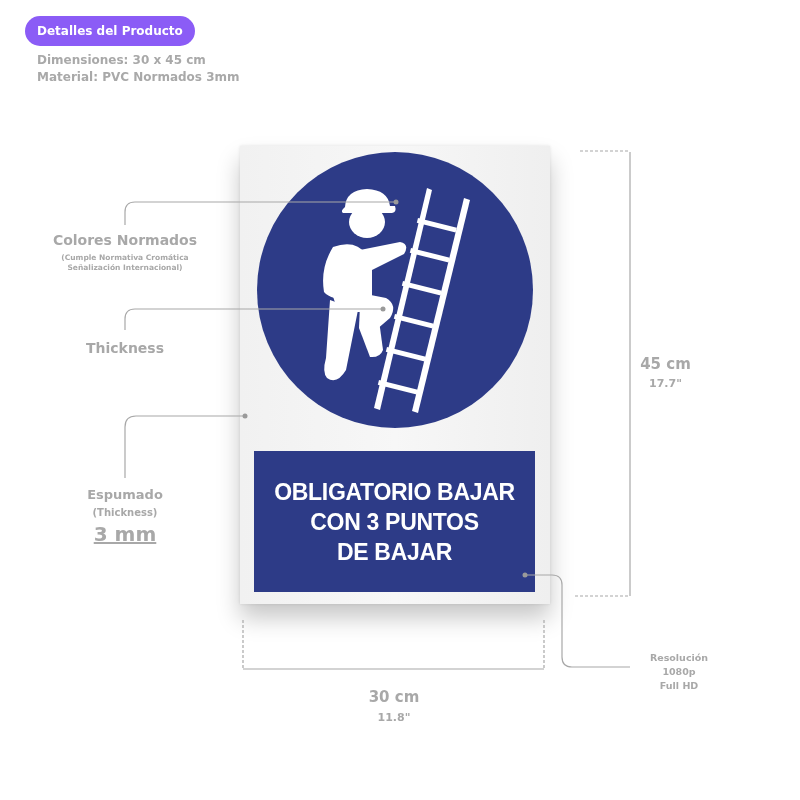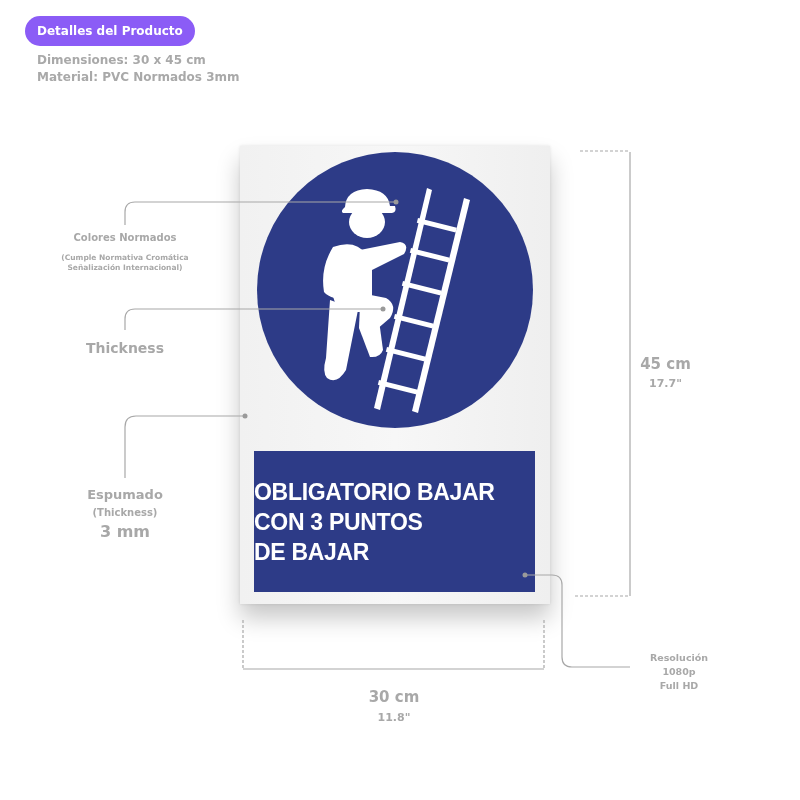--- a/index.html
+++ b/index.html
@@ -2,21 +2,21 @@
 <html><head>
 <meta charset="utf-8">
 <style>
   html,body{margin:0;padding:0;}
   body{width:800px;height:800px;background:#ffffff;position:relative;overflow:hidden;font-family:"DejaVu Sans","Liberation Sans",sans-serif;}
   .abs{position:absolute;}
   .pill{left:25px;top:16px;height:30px;padding:0 12px;background:#8b5cf6;color:#fff;border-radius:15px;font-size:12px;font-weight:bold;line-height:30px;white-space:nowrap;}
   .spec{left:37px;font-size:12px;font-weight:bold;color:#a9a9a9;white-space:nowrap;}
   .lbl{color:#a8a8a8;font-weight:bold;text-align:center;white-space:nowrap;}
   .card{left:240px;top:146px;width:310px;height:458px;background:linear-gradient(90deg,#f1f1f1 0%,#f7f7f7 50%,#efefef 100%);box-shadow:0 14px 22px rgba(0,0,0,0.22),0 0 3px rgba(0,0,0,0.10);}
-  .panel{left:254px;top:451px;width:281px;height:141px;background:#2d3b87;color:#fff;font-family:"Liberation Sans",sans-serif;font-weight:bold;font-size:23px;line-height:30px;display:flex;flex-direction:column;justify-content:center;letter-spacing:-0.3px;}
+  .panel{left:254px;top:451px;width:281px;height:141px;background:#2d3b87;color:#fff;font-family:"Liberation Sans",sans-serif;font-weight:bold;font-size:23px;line-height:30px;text-align:center;display:flex;flex-direction:column;justify-content:center;letter-spacing:-0.3px;}
   svg.overlay{position:absolute;left:0;top:0;}
 </style>
 </head>
 <body>
 
 <div class="abs pill">Detalles del Producto</div>
 <div class="abs spec" style="top:53px;">Dimensiones: 30 x 45 cm</div>
 <div class="abs spec" style="top:70px;">Material: PVC Normados 3mm</div>
 
 <div class="abs card"></div>
@@ -76,33 +76,33 @@
     <line x1="544" y1="620" x2="544" y2="669" stroke-dasharray="3,2"></line>
   </g>
   <g fill="#9a9a9a">
     <circle cx="396" cy="202" r="2.5"></circle>
     <circle cx="383" cy="309" r="2.5"></circle>
     <circle cx="245" cy="416" r="2.5"></circle>
     <circle cx="525" cy="575" r="2.5"></circle>
   </g>
 </svg>
 
-<div class="abs lbl" style="left:40px;top:232px;width:170px;font-size:10px;">Colores Normados</div>
+<div class="abs lbl" style="left:40px;top:232px;width:170px;font-size:14px;">Colores Normados</div>
 <div class="abs lbl" style="left:40px;top:253px;width:170px;font-size:7.5px;line-height:10px;">
   <div>(Cumple Normativa Cromática</div>
   <div>Señalización Internacional)</div>
 </div>
 
 <div class="abs lbl" style="left:50px;top:338px;width:150px;font-size:14px;line-height:20px;">
   <div>Thickness</div>
 </div>
 
 <div class="abs lbl" style="left:60px;top:487px;width:130px;font-size:13px;">Espumado</div>
 <div class="abs lbl" style="left:60px;top:507px;width:130px;font-size:10px;">(Thickness)</div>
-<div class="abs lbl" style="left:60px;top:522px;width:130px;font-size:16px;">3 mm</div>
+<div class="abs lbl" style="left:60px;top:522px;width:130px;font-size:20px;text-decoration:underline;">3 mm</div>
 
 <div class="abs lbl" style="left:633px;top:355px;width:65px;font-size:15px;">45 cm</div>
 <div class="abs lbl" style="left:633px;top:377px;width:65px;font-size:11px;">17.7"</div>
 
 <div class="abs lbl" style="left:344px;top:688px;width:100px;font-size:15px;">30 cm</div>
 <div class="abs lbl" style="left:344px;top:711px;width:100px;font-size:11px;">11.8"</div>
 
 <div class="abs lbl" style="left:640px;top:651px;width:78px;font-size:9.5px;line-height:14px;">
   <div>Resolución</div>
   <div>1080p</div>

